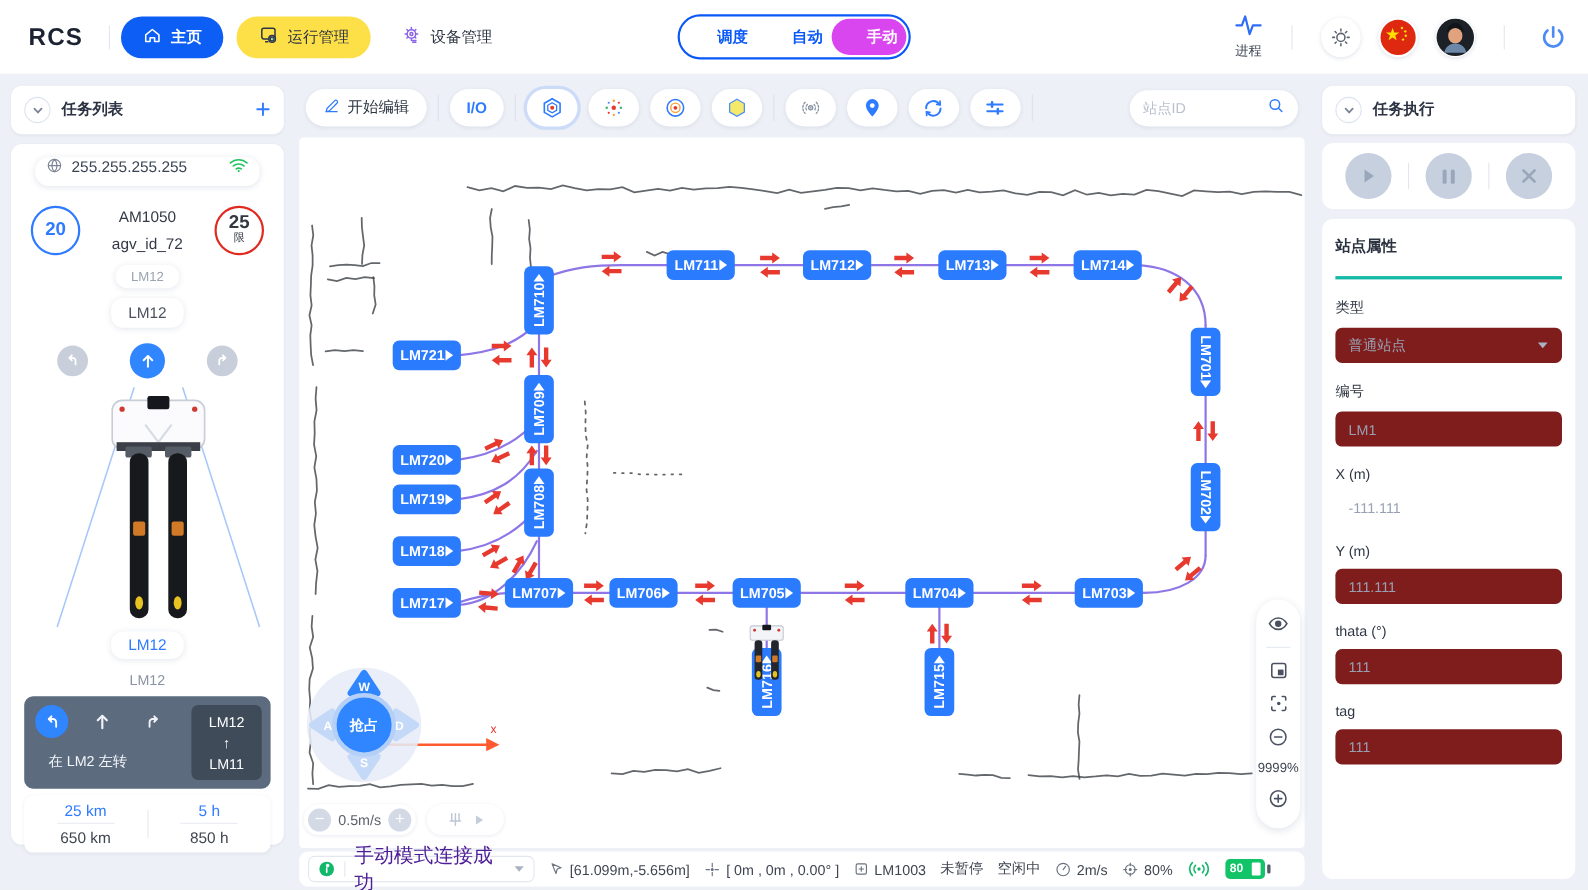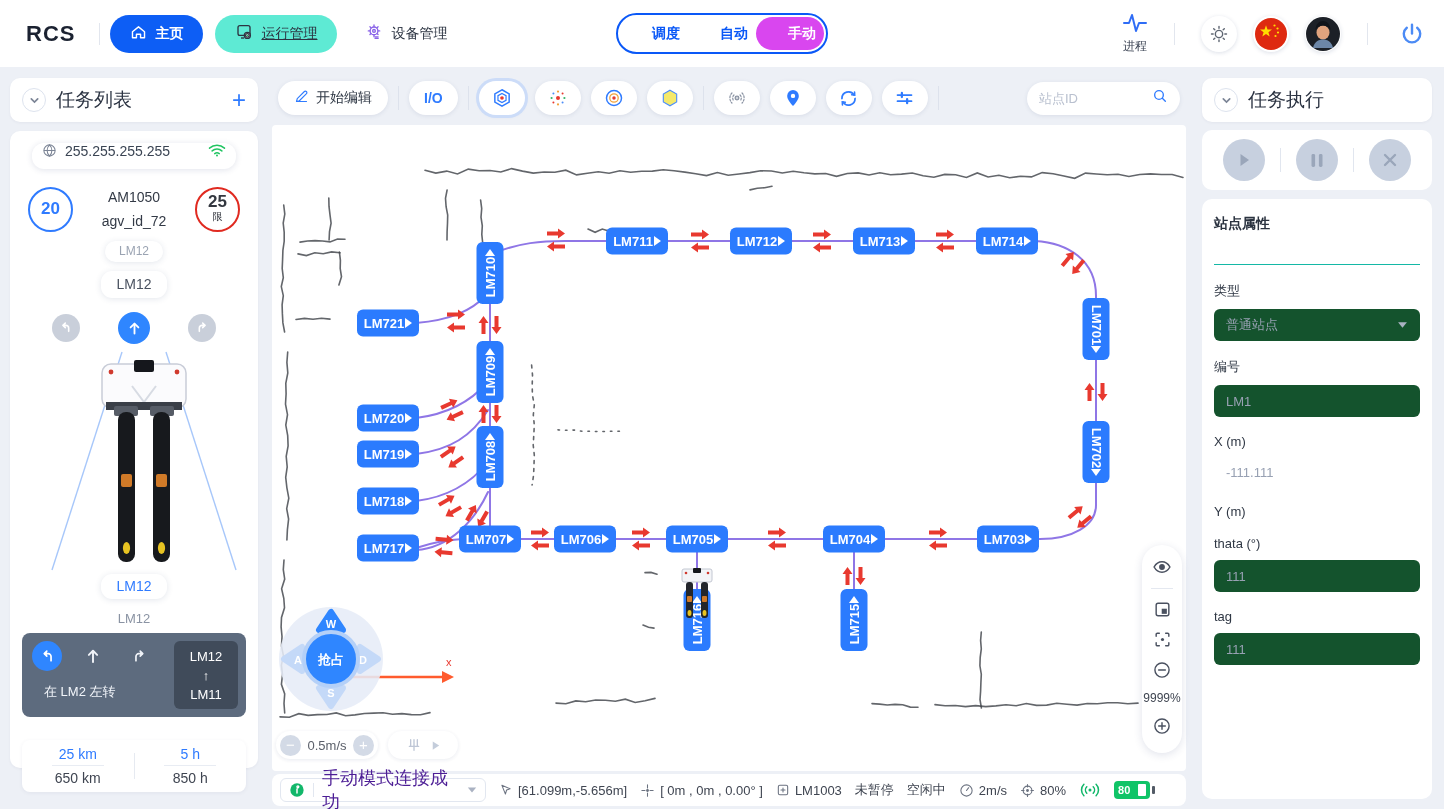--- a/index.html
+++ b/index.html
@@ -6,34 +6,34 @@
   html,body { width:1444px; height:809px; }
   body { font-family:"Liberation Sans","DejaVu Sans",sans-serif; background:#edf0f6; overflow:hidden; color:#2c3442; }
   #app { position:relative; width:1444px; height:809px; background:#edf0f6; }
 
   
   .topbar { position:absolute; left:0; top:0; width:1444px; height:67px; background:#fff; display:flex; align-items:center; padding:0 16px; z-index:30; }
   .logo { font-size:22px; font-weight:700; color:#1b2231; letter-spacing:1px; margin:0 14px 0 10px; }
   .vdiv { width:1px; height:22px; background:#e2e6ee; margin:0 10px; }
   .nav-pill { display:flex; align-items:center; gap:8px; height:38px; padding:0 20px; border-radius:999px; font-size:14px; cursor:pointer; }
   .nav-pill.active { background:#0d5ef5; color:#fff; font-weight:600; }
-  .nav-pill.soft { background:#5eead4; color:#2c3442; margin-left:12px;text-decoration:underline; }
+  .nav-pill.soft { background:#fde047; color:#2c3442; margin-left:12px; }
   .nav-pill.plain { background:transparent; color:#2c3442; margin-left:8px; }
   .modes { position:absolute; left:50%; top:13px; transform:translateX(-50%); display:flex; align-items:center; background:#fff; border:2px solid #0a58f7; border-radius:999px; padding:2px; height:41px; }
   .mode { width:68px; text-align:center; font-size:14px; font-weight:600; color:#0a58f7; line-height:33px; border-radius:999px; cursor:pointer;padding-left:24px; }
   .mode.active { background:#d946ef; color:#fff; }
   .top-right { position:absolute; right:14px; top:0; height:67px; display:flex; align-items:center; gap:16px; }
   .process { display:flex; flex-direction:column; align-items:center; gap:1px; font-size:12px; color:#3c4454; cursor:pointer; }
   .circle-ic { width:36px; height:36px; border-radius:50%; display:flex; align-items:center; justify-content:center; background:#fff; box-shadow:0 1px 4px rgba(40,60,110,.16); cursor:pointer; overflow:hidden; }
 
   
   .left-panel { position:absolute; left:0; top:67px; width:268px; height:742px; padding:11px 10px; }
   .panel-bar { background:#fff; border-radius:10px; height:44px; display:flex; align-items:center; padding:0 12px; gap:10px; box-shadow:0 1px 3px rgba(30,40,80,.05); }
   .chev-circ { width:24px; height:24px; border-radius:50%; border:1px solid #dde3ee; display:flex; align-items:center; justify-content:center; cursor:pointer; flex:none; }
-  .panel-bar .ttl { font-size:19px; font-weight:400; color:#2b3342; flex:1; }
+  .panel-bar .ttl { font-size:14px; font-weight:700; color:#2b3342; flex:1; }
   .plus-btn { color:#2f7bff; font-size:24px; font-weight:400; cursor:pointer; line-height:20px; }
   .agv-card { position:relative; background:#fff; border-radius:10px; margin-top:9px; height:637px; padding:10px 12px; box-shadow:0 1px 3px rgba(30,40,80,.05); }
   .ip-pill { display:flex; align-items:flex-start; gap:8px; background:#fff; border-radius:12px; box-shadow:0 1px 6px rgba(40,60,110,.14); height:26px; padding:0 10px; margin:2px 10px 0; font-size:14px; color:#3a4453; }
   .ip-pill .ip { flex:1; }
   .gauge-row { display:flex; align-items:center; justify-content:space-between; margin-top:16px; padding:0 6px; }
   .gauge { width:45px; height:45px; border-radius:50%; display:flex; flex-direction:column; align-items:center; justify-content:center; background:#fff; }
   .gauge.blue { border:2px solid #2f7bff; color:#2f7bff; font-size:17px; font-weight:600; }
   .gauge.red { border:2px solid #e02a20; color:#33373f; font-size:17px; font-weight:600; line-height:15px; }
   .gauge.red .lim { font-size:10px; color:#33373f; font-weight:400; }
   .agv-ids { text-align:center; font-size:14px; color:#333a46; line-height:24px; }
@@ -45,21 +45,21 @@
   .arr-row { display:flex; align-items:center; justify-content:center; gap:38px; margin-top:14px; }
   .arr-c { width:28px; height:28px; border-radius:50%; background:#c9cfda; display:flex; align-items:center; justify-content:center; cursor:pointer; }
   .arr-c.big { width:32px; height:32px; background:#2f86ff; }
   .truck-zone { position:relative; height:228px; margin-top:2px; }
   .nav-card { position:relative; background:#5d6b7e; border-radius:8px; margin:7px 0 0; height:84px; padding:8px 10px; }
   .nav-icons { display:flex; align-items:center; gap:16px; }
   .turn-c { width:30px; height:30px; border-radius:50%; display:flex; align-items:center; justify-content:center; }
   .turn-c.on { background:#2f86ff; }
   .nav-hint { color:#f2f5fa; font-size:13px; margin:12px 0 0 12px; }
   .route-card { position:absolute; right:8px; top:8px; width:64px; height:68px; background:#404b5a; border-radius:6px; color:#fff; font-size:13px; display:flex; flex-direction:column; align-items:center; justify-content:center; line-height:19px; }
-  .stats-card { background:#fff; border-radius:8px; margin-top:23px; height:52px; display:flex; align-items:center; box-shadow:0 1px 4px rgba(30,40,80,.06); }
+  .stats-card { background:#fff; border-radius:8px; margin-top:6px; height:52px; display:flex; align-items:center; box-shadow:0 1px 4px rgba(30,40,80,.06); }
   .stat { flex:1; text-align:center; font-size:14px; }
   .stat .v { color:#2f7bff; padding-bottom:3px; border-bottom:1px solid #e8ecf3; display:inline-block; min-width:52px; }
   .stat .t { color:#3f4551; margin-top:4px; }
   .stat-div { width:1px; height:26px; background:#e6eaf1; }
 
   
   .map-col { position:absolute; left:268px; top:67px; width:922px; height:742px; }
   .map-canvas { position:absolute; left:4px; top:58px; width:914px; height:646px; background:#fff; border-radius:4px; }
   #map-svg { position:absolute; left:4px; top:58px; width:914px; height:646px; }
   .map-toolbar { position:absolute; left:10px; top:13px; right:10px; height:36px; display:flex; align-items:center; gap:10px; }
@@ -89,23 +89,23 @@
   .battery { position:relative; width:36px; height:18px; background:#10c467; border-radius:4px; color:#fff; font-size:11px; font-weight:700; display:flex; align-items:center; padding-left:4px; }
   .battery .cap { position:absolute; right:4px; top:3px; width:8px; height:12px; background:#fff; border-radius:1px; }
   .battery .nub { position:absolute; right:-5px; top:5px; width:3px; height:8px; background:#535b66; border-radius:1px; }
 
   
   .right-panel { position:absolute; left:1190px; top:67px; width:254px; height:742px; padding:11px 12px; }
   .exec-btns { background:#fff; border-radius:10px; margin-top:8px; height:60px; display:flex; align-items:center; justify-content:center; gap:0; }
   .exec-c { width:42px; height:42px; border-radius:50%; background:#c7d0df; display:flex; align-items:center; justify-content:center; margin:0 15px; cursor:pointer; }
   .exec-div { width:1px; height:24px; background:#e1e6ef; }
   .props-card { background:#fff; border-radius:10px; margin-top:9px; padding:16px 12px; height:600px; }
-  .props-title { font-size:14px; font-weight:700; color:#2b3340; padding-bottom:31px; border-bottom:1px solid #14b8a6; }
+  .props-title { font-size:14px; font-weight:700; color:#2b3340; padding-bottom:18px; border-bottom:3px solid #14b8a6; }
   .fld-label { font-size:13px; color:#2f3744; margin:17px 0 9px; }
-  .fld-box { background:#14532d; border-radius:6px; height:29px; display:flex; align-items:center; padding:16px 12px; font-size:13px; color:#98a1b3; }
+  .fld-box { background:#7f1d1d; border-radius:6px; height:29px; display:flex; align-items:center; padding:16px 12px; font-size:13px; color:#98a1b3; }
   .fld-box.select { justify-content:space-between; cursor:pointer; }
   .fld-box.bare { background:#fff; padding:0 12px; }
 </style>
 </head>
 <body>
 
 <div id="app">
 
   <div class="topbar">
     <div class="logo">RCS</div>
@@ -816,20 +816,21 @@
           </svg>
       </div>
 
       <div class="fld-label">编号</div>
       <div class="fld-box">LM1</div>
 
       <div class="fld-label">X (m)</div>
       <div class="fld-box bare">-111.111</div>
 
       <div class="fld-label">Y (m)</div>
+      <div class="fld-box">111.111</div>
 
       <div class="fld-label">thata (°)</div>
       <div class="fld-box">111</div>
 
       <div class="fld-label">tag</div>
       <div class="fld-box">111</div>
     </div>
   </div>
 </div>
 

